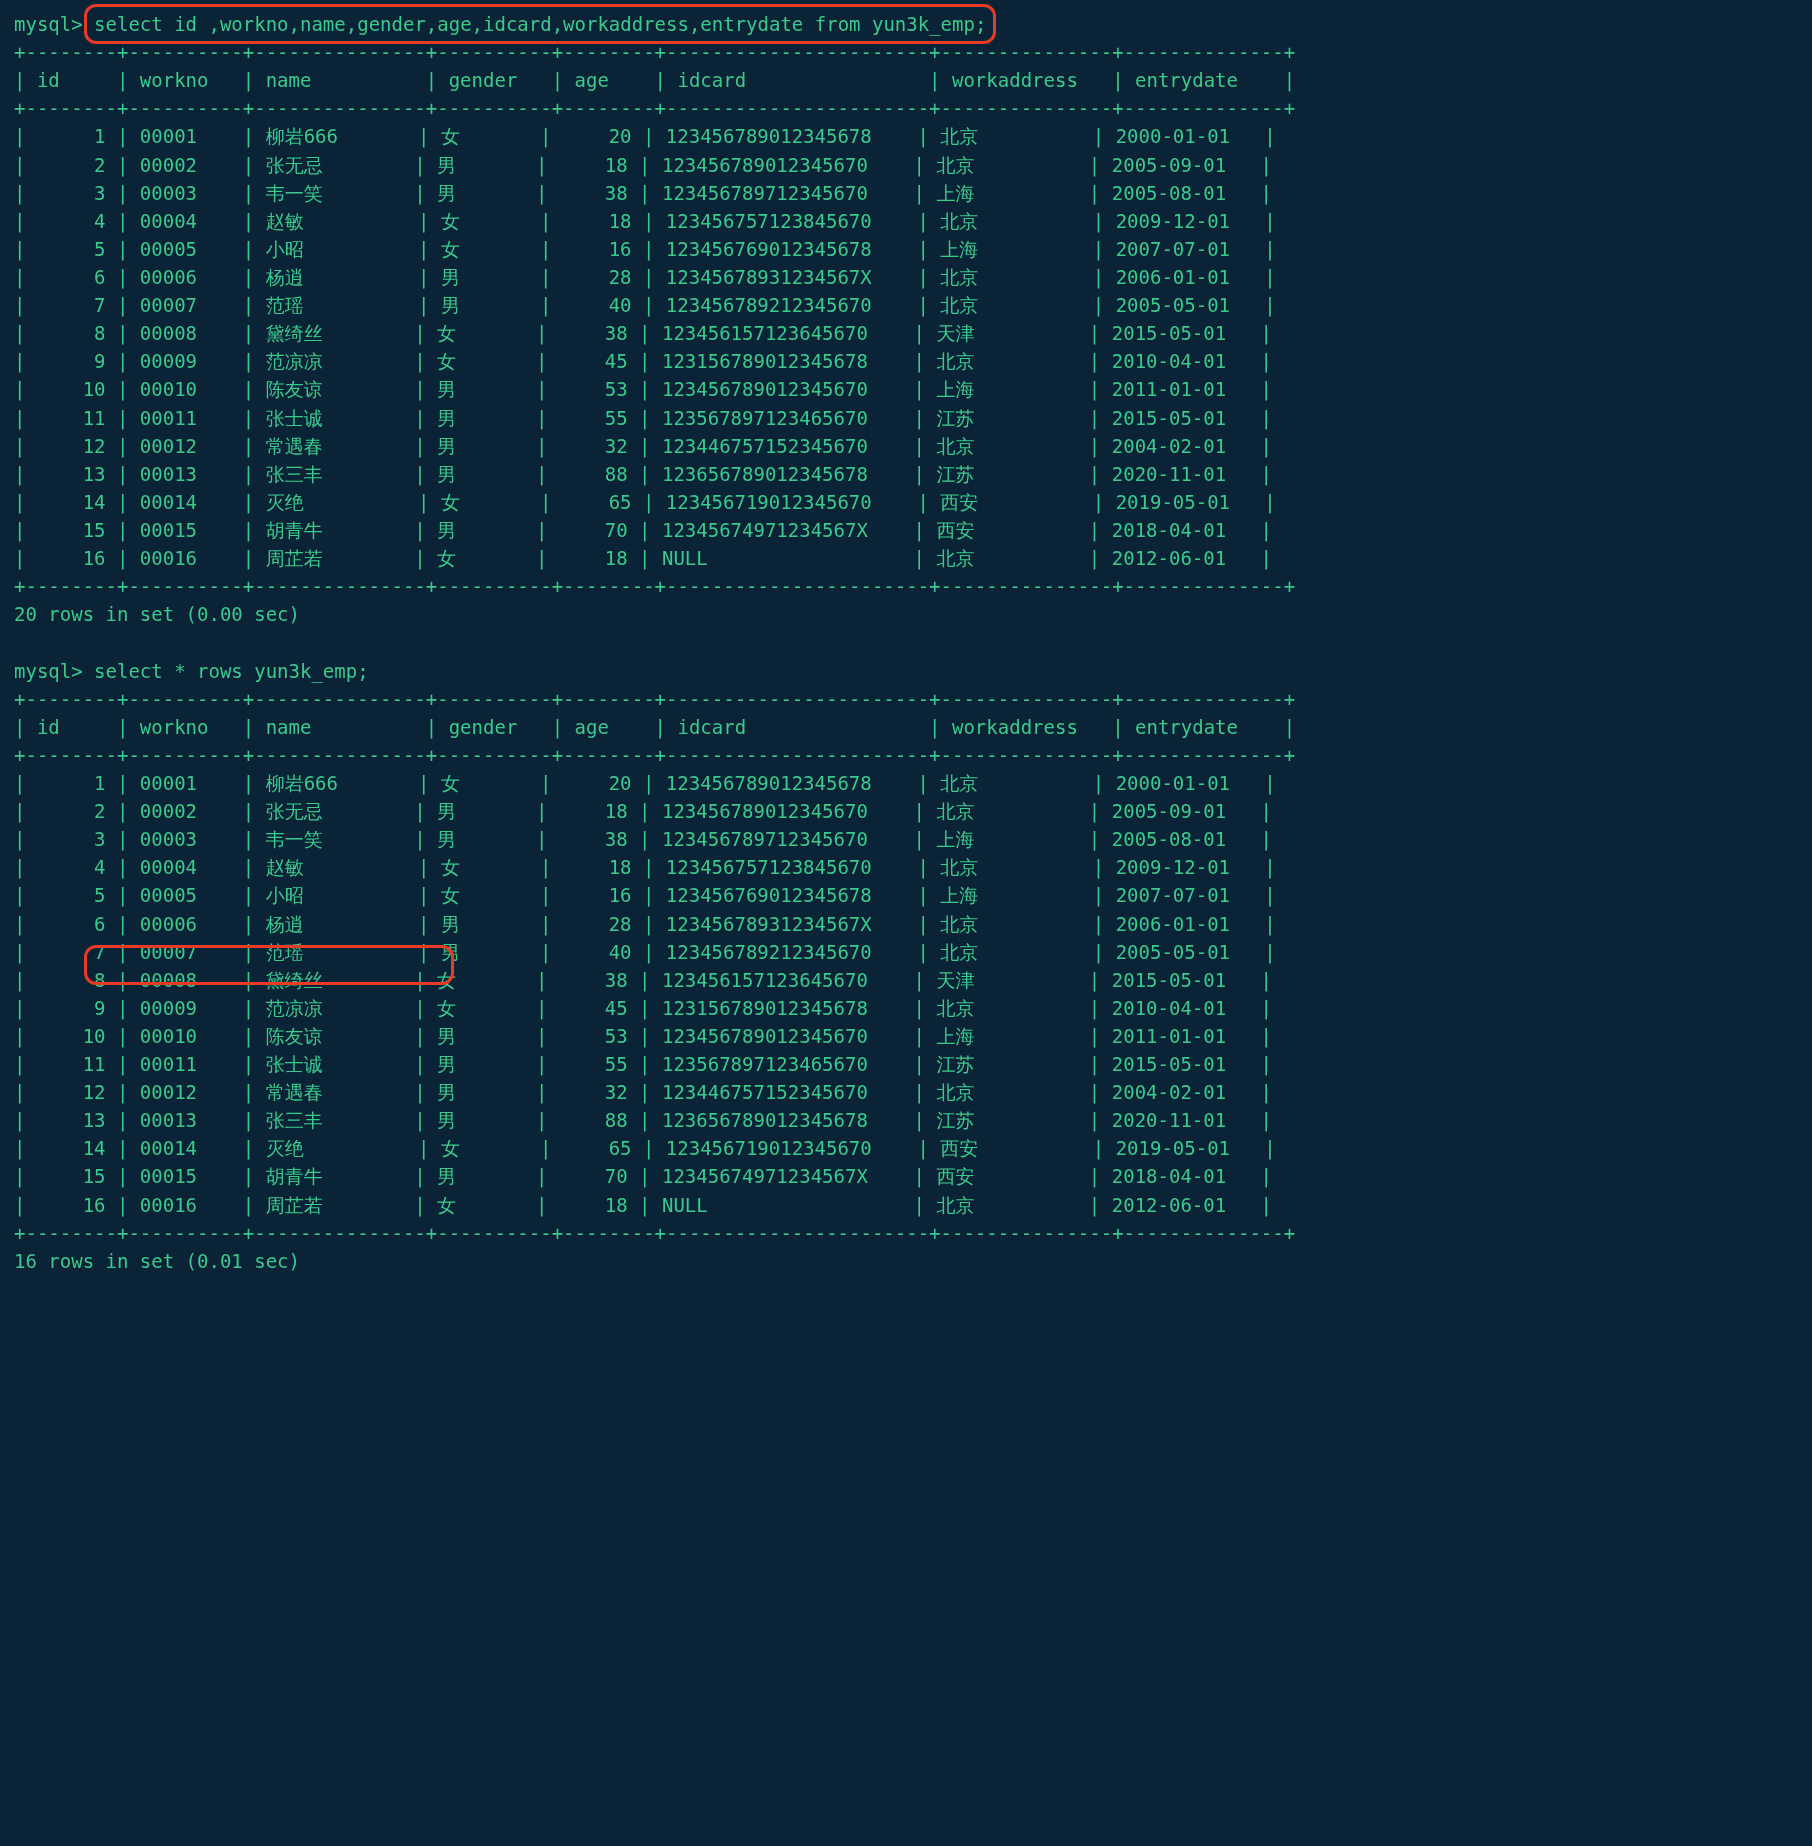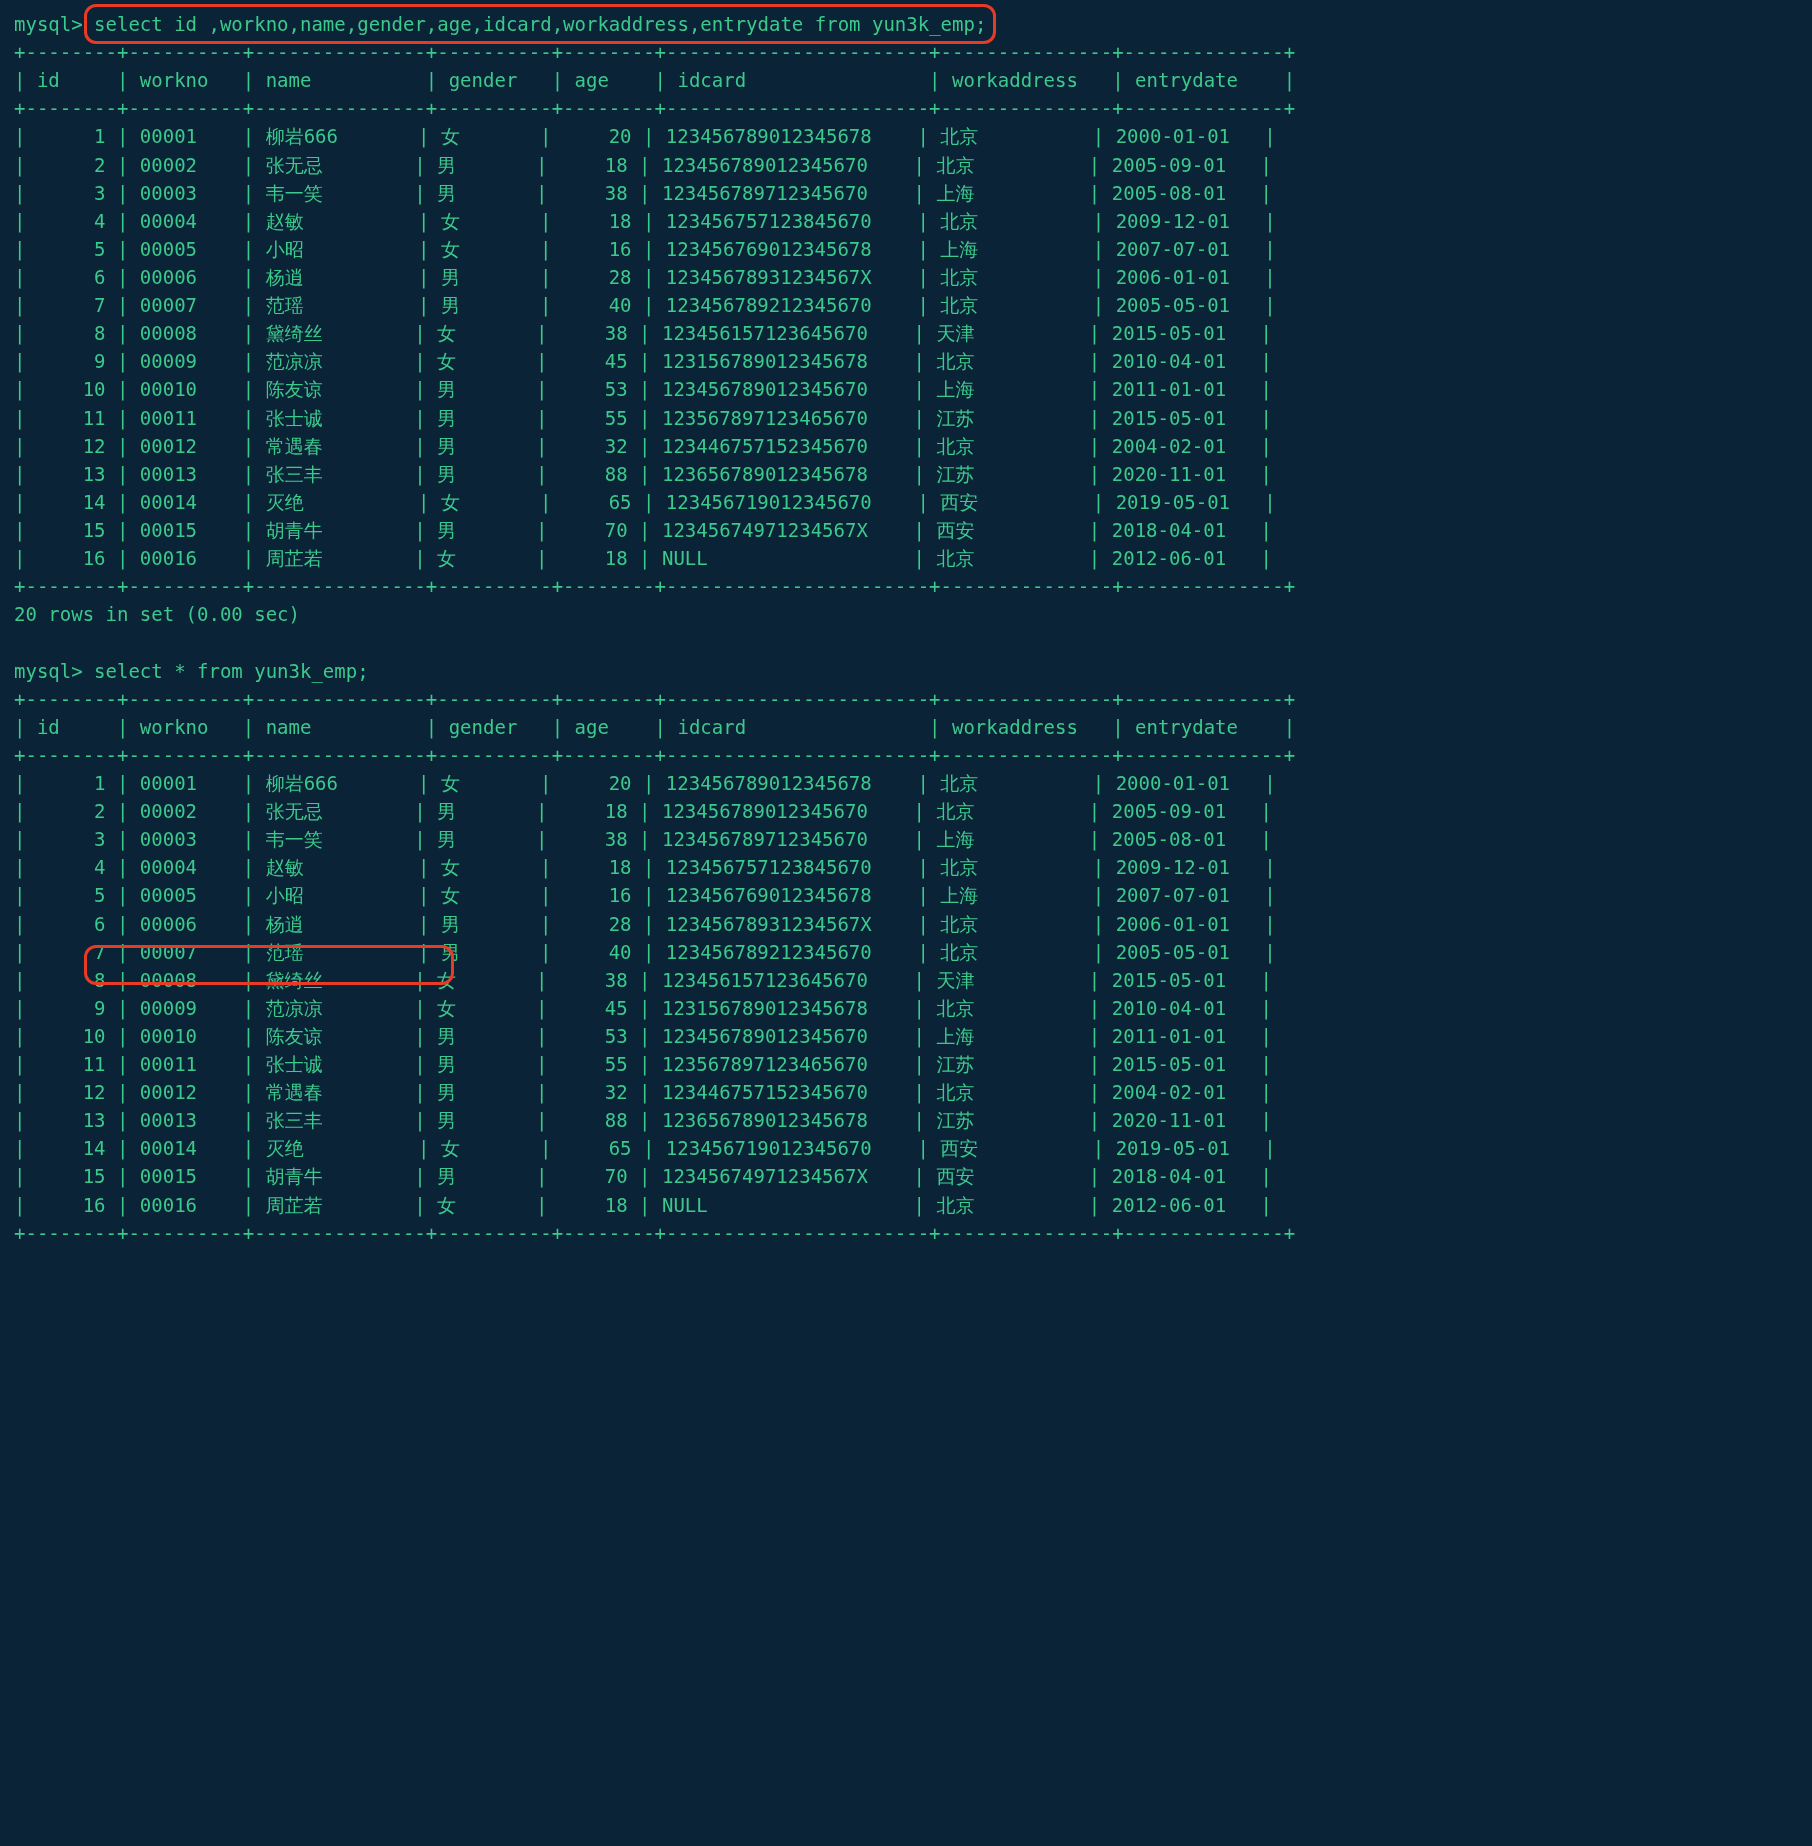--- a/index.html
+++ b/index.html
@@ -55,21 +55,21 @@
 |     12 | 00012    | 常遇春        | 男       |     32 | 123446757152345670    | 北京          | 2004-02-01   |
 |     13 | 00013    | 张三丰        | 男       |     88 | 123656789012345678    | 江苏          | 2020-11-01   |
 |     14 | 00014    | 灭绝          | 女       |     65 | 123456719012345670    | 西安          | 2019-05-01   |
 |     15 | 00015    | 胡青牛        | 男       |     70 | 12345674971234567X    | 西安          | 2018-04-01   |
 |     16 | 00016    | 周芷若        | 女       |     18 | NULL                  | 北京          | 2012-06-01   |
 +--------+----------+---------------+----------+--------+-----------------------+---------------+--------------+</pre>
 
   <pre>20 rows in set (0.00 sec)</pre>
   <pre> </pre>
 
-  <pre class="query-line"><span class="prompt">mysql&gt;</span> <span>select * from yun3k_emp;</span></pre>
+  <pre class="query-line"><span class="prompt">mysql&gt;</span> <span>select * rows yun3k_emp;</span></pre>
 
   <pre id="table2">+--------+----------+---------------+----------+--------+-----------------------+---------------+--------------+
 | id     | workno   | name          | gender   | age    | idcard                | workaddress   | entrydate    |
 +--------+----------+---------------+----------+--------+-----------------------+---------------+--------------+
 |      1 | 00001    | 柳岩666       | 女       |     20 | 123456789012345678    | 北京          | 2000-01-01   |
 |      2 | 00002    | 张无忌        | 男       |     18 | 123456789012345670    | 北京          | 2005-09-01   |
 |      3 | 00003    | 韦一笑        | 男       |     38 | 123456789712345670    | 上海          | 2005-08-01   |
 |      4 | 00004    | 赵敏          | 女       |     18 | 123456757123845670    | 北京          | 2009-12-01   |
 |      5 | 00005    | 小昭          | 女       |     16 | 123456769012345678    | 上海          | 2007-07-01   |
 |      6 | 00006    | 杨逍          | 男       |     28 | 12345678931234567X    | 北京          | 2006-01-01   |
@@ -78,14 +78,15 @@
 |      9 | 00009    | 范凉凉        | 女       |     45 | 123156789012345678    | 北京          | 2010-04-01   |
 |     10 | 00010    | 陈友谅        | 男       |     53 | 123456789012345670    | 上海          | 2011-01-01   |
 |     11 | 00011    | 张士诚        | 男       |     55 | 123567897123465670    | 江苏          | 2015-05-01   |
 |     12 | 00012    | 常遇春        | 男       |     32 | 123446757152345670    | 北京          | 2004-02-01   |
 |     13 | 00013    | 张三丰        | 男       |     88 | 123656789012345678    | 江苏          | 2020-11-01   |
 |     14 | 00014    | 灭绝          | 女       |     65 | 123456719012345670    | 西安          | 2019-05-01   |
 |     15 | 00015    | 胡青牛        | 男       |     70 | 12345674971234567X    | 西安          | 2018-04-01   |
 |     16 | 00016    | 周芷若        | 女       |     18 | NULL                  | 北京          | 2012-06-01   |
 +--------+----------+---------------+----------+--------+-----------------------+---------------+--------------+</pre>
 
+  <pre>16 rows in set (0.01 sec)</pre>
 
 </div>
 
 </body></html>

